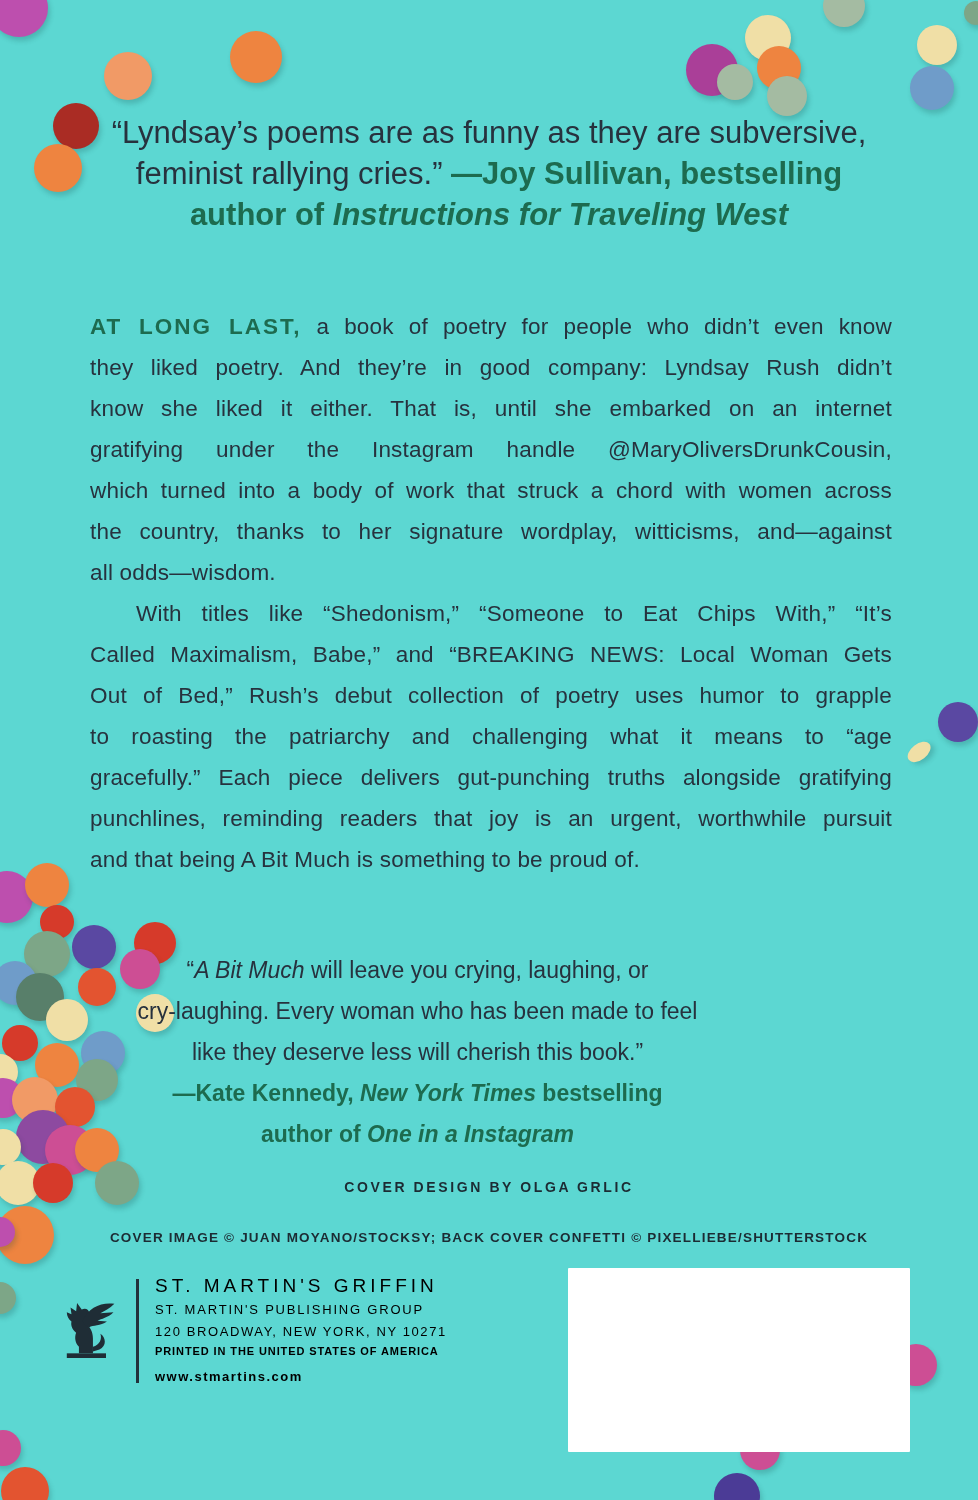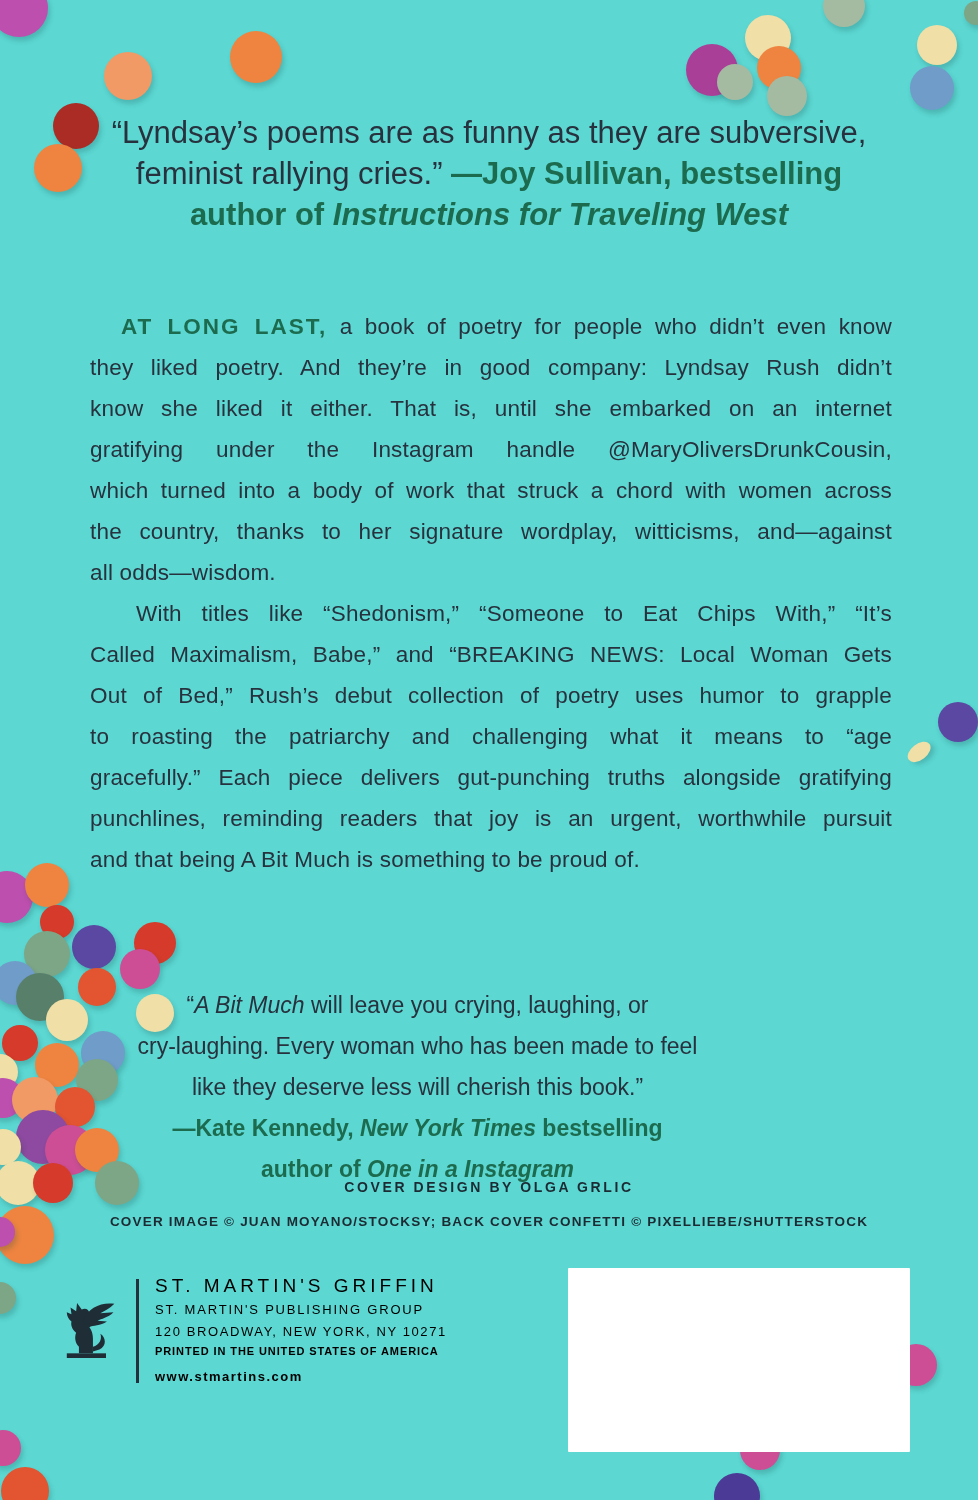--- a/index.html
+++ b/index.html
@@ -18,27 +18,27 @@
   }
   .dot.leaf{border-radius:50%; transform:rotate(-38deg);}
   .text-layer{position:absolute; inset:0; z-index:3; pointer-events:none;}
   .line{line-height:41px; white-space:nowrap;}
   .just{text-align:justify; text-align-last:justify; white-space:normal;}
   .quote .line{text-align:center;}
   .s-p{}
   .s-i{font-style:italic;}
   .s-g{color:var(--green); font-weight:700;}
   .s-gi{color:var(--green); font-weight:700; font-style:italic;}
-  .s-gl{color:var(--green); font-weight:700; letter-spacing:2px;margin-left:31px;}
+  .s-gl{color:var(--green); font-weight:700; letter-spacing:2px;}
   .quote-top{position:absolute; left:0; top:112px; width:978px; font-size:31px;}
-  .quote-bottom{position:absolute; left:0; top:985px; width:835px; font-size:23px;}
+  .quote-bottom{position:absolute; left:0; top:950px; width:835px; font-size:23px;}
   .synopsis{position:absolute; left:90px; top:306px; width:802px; font-size:22.5px; letter-spacing:.2px;}
   .credits{position:absolute; left:0; top:1177px; width:978px; text-align:center; color:#1c2b33; font-weight:700; z-index:3;}
   .credits .c1{font-size:14px; letter-spacing:2.6px; line-height:20px;}
-  .credits .c2{font-size:13.5px; letter-spacing:1.2px; line-height:18px; margin-top:16px; white-space:nowrap;}
+  .credits .c2{font-size:13.5px; letter-spacing:1.2px; line-height:18px; margin-top:32px; white-space:nowrap;}
   .barcode-box{
     position:absolute; left:568px; top:1268px; width:342px; height:184px;
     background:#ffffff; z-index:2; border-radius:1px;
   }
   .publisher{position:absolute; left:62px; top:1242px; z-index:3; color:#000000;margin-top:31px;}
   .griffin{position:absolute; left:2px; top:26px; width:56px; height:62px;}
   .griffin svg{width:100%; height:100%; fill:#1f2d36;}
   .pub-divider{position:absolute; left:74px; top:6px; width:2.5px; height:104px; background:#22313b;}
   .pub-text{margin-left:93px;}
   .p-imprint{font-size:19px; letter-spacing:4px; line-height:26px;}

